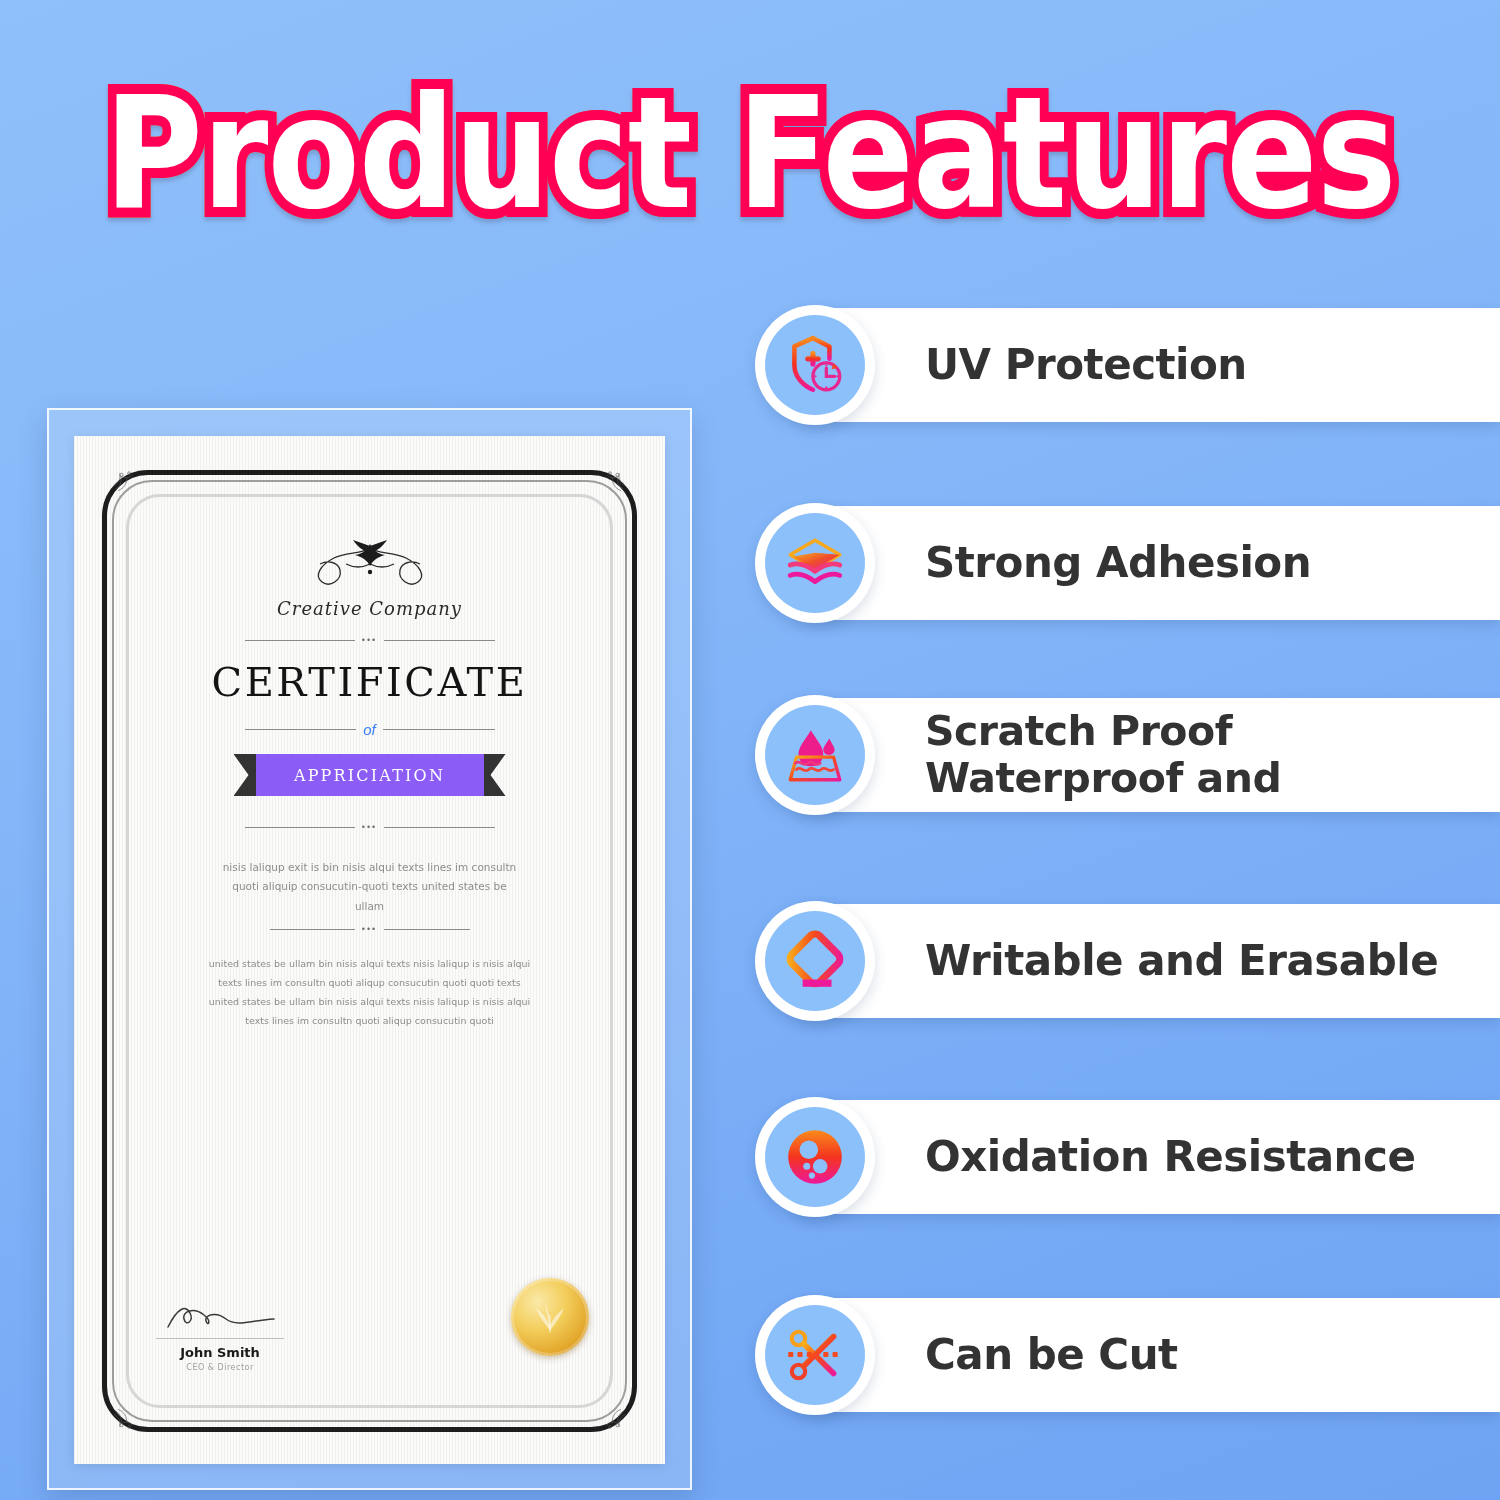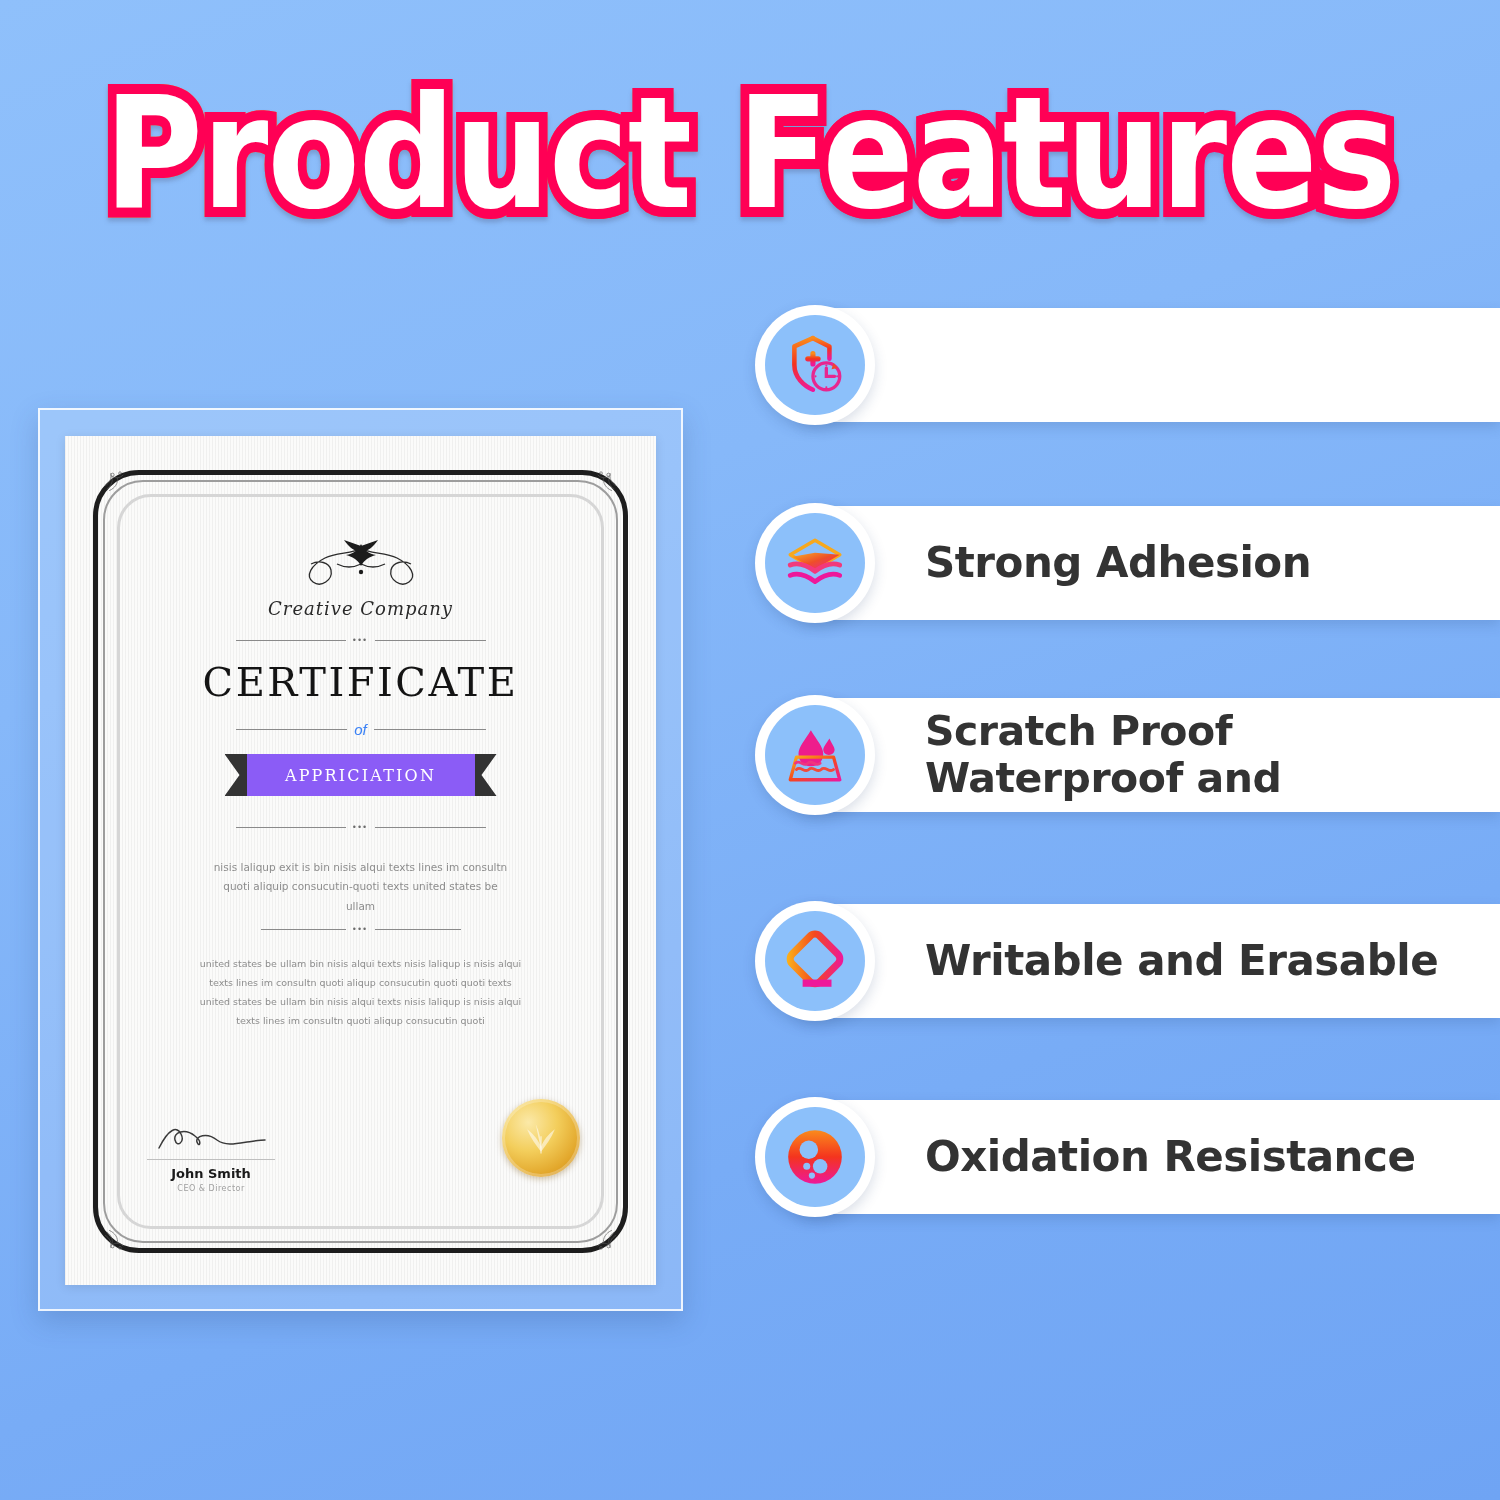--- a/index.html
+++ b/index.html
@@ -62,24 +62,24 @@
   .title-stroke-inner {
     position: absolute;
     top: 0; left: 0;
     -webkit-text-stroke: 0;
     color: #fff;
   }
 
   
   .cert-outer {
     position: absolute;
-    left: 38px;
+    left: 47px;
     top: 408px;
     width: 645px;
-    height: 903px;
+    height: 1082px;
     background: rgba(255,255,255,0.16);
     border: 2px solid rgba(255,255,255,0.85);
     box-shadow: 0 10px 26px rgba(40,70,120,0.22);
   }
   .cert-paper {
     position: absolute;
     left: 25px;
     top: 26px;
     right: 25px;
     bottom: 24px;
@@ -461,20 +461,23 @@
             <circle cx="43" cy="43" r="13" fill="none" stroke="#E8268F" stroke-width="3.2"></circle>
             <path d="M43 35 V43 H51" stroke="#E8268F" stroke-width="3.2" fill="none" stroke-linecap="round"></path>
             <path d="M50 30 l4 5 -6 1 Z" fill="#F04A2C"></path>
             <circle cx="43" cy="32.5" r="1" fill="#E8268F"></circle>
             <circle cx="53.5" cy="43" r="1" fill="#E8268F"></circle>
             <circle cx="43" cy="53.5" r="1" fill="#E8268F"></circle>
             <circle cx="32.5" cy="43" r="1" fill="#E8268F"></circle>
           </svg>
         </div>
       </div>
+      <div class="feat-label">
+        <span class="ln">UV Protection</span>
+      </div>
     </div>
 
     <div class="feat-row" style="top:198px">
       <div class="feat-pill"></div>
       <div class="feat-badge">
         <div class="feat-circle">
           <svg viewBox="0 0 64 64">
             <path d="M32 10 L56 24 L32 38 L8 24 Z" fill="none" stroke="#F7A81C" stroke-width="3.4" stroke-linejoin="round"></path>
             <path d="M32 22 L56 24 L32 38 L10 26 Z" fill="url(#gIcon2)" opacity="0.95"></path>
             <path d="M8 34 C16 31 24 34 32 40 C40 34 48 31 56 34" fill="none" stroke="#F2397B" stroke-width="4.6" stroke-linecap="round" stroke-linejoin="round"></path>
@@ -534,15 +537,38 @@
             <circle cx="24" cy="41" r="3.4" fill="#8CC0FA"></circle>
             <circle cx="29" cy="50" r="3" fill="#8CC0FA"></circle>
           </svg>
         </div>
       </div>
       <div class="feat-label">
         <span class="ln">Oxidation Resistance</span>
       </div>
     </div>
 
+    <div class="feat-row" style="top:990px">
+      <div class="feat-pill"></div>
+      <div class="feat-badge">
+        <div class="feat-circle">
+          <svg viewBox="0 0 64 64">
+            <circle cx="16" cy="16" r="6.5" fill="none" stroke="#F9A01B" stroke-width="4"></circle>
+            <circle cx="16" cy="48" r="6.5" fill="none" stroke="#F0402A" stroke-width="4"></circle>
+            <path d="M21 21 L50 50" stroke="url(#gIcon2)" stroke-width="5.5" stroke-linecap="round"></path>
+            <path d="M21 43 L50 14" stroke="url(#gIcon2)" stroke-width="5.5" stroke-linecap="round"></path>
+            <g fill="#F4481E">
+              <rect x="6" y="29" width="5" height="5" rx="1"></rect>
+              <rect x="15" y="29" width="5" height="5" rx="1"></rect>
+              <rect x="24" y="29" width="5" height="5" rx="1"></rect>
+              <rect x="40" y="29" width="5" height="5" rx="1"></rect>
+              <rect x="49" y="29" width="5" height="5" rx="1"></rect>
+            </g>
+          </svg>
+        </div>
+      </div>
+      <div class="feat-label">
+        <span class="ln">Can be Cut</span>
+      </div>
+    </div>
 
   </div>
 </div>
 
 </body></html>

